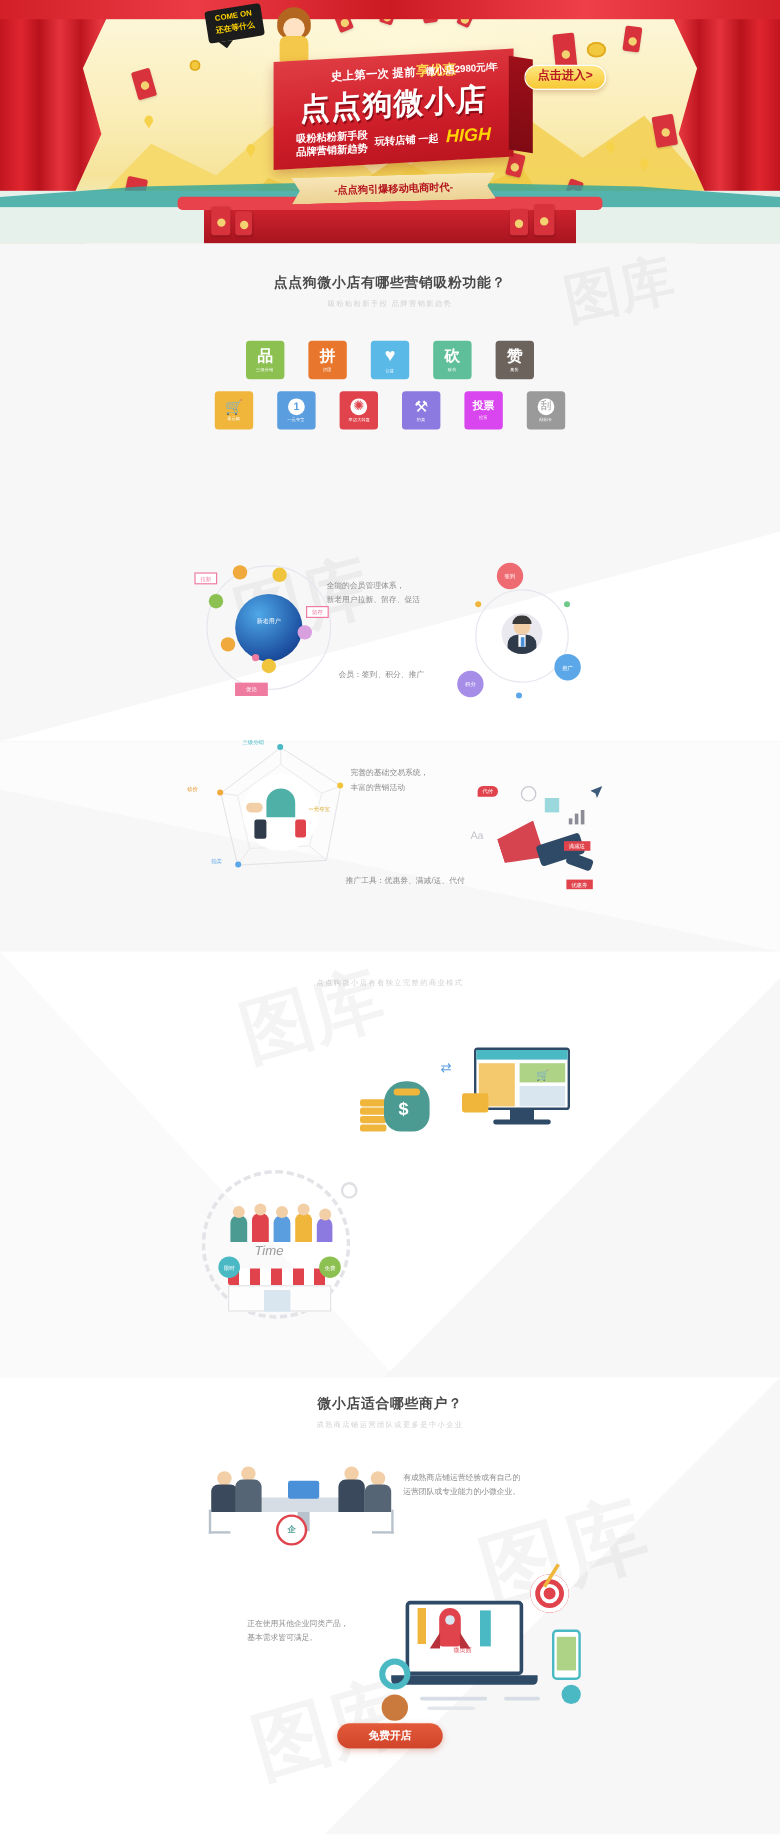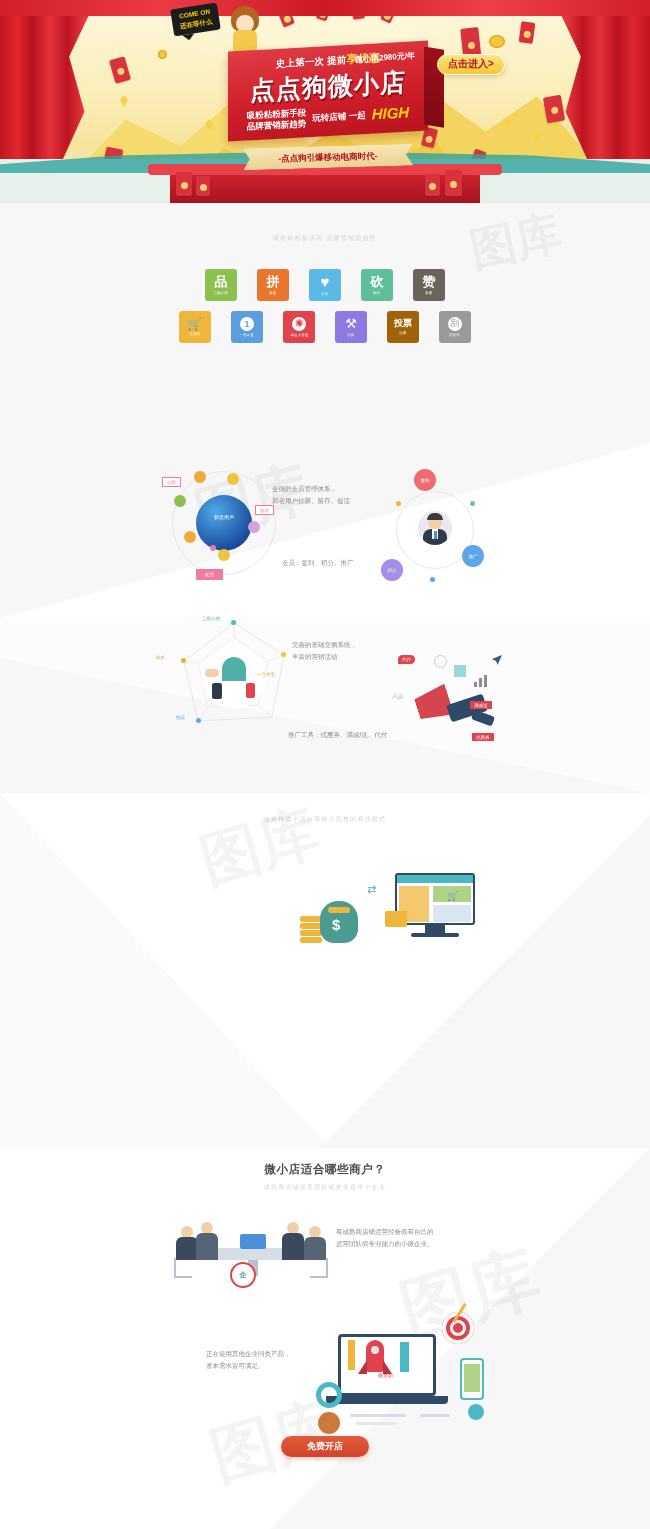--- a/index.html
+++ b/index.html
@@ -218,20 +218,21 @@
       </div>
     </div>
     <div class="price-tag">微小店2980元/年</div>
     <div class="enter-btn">点击进入&gt;</div>
     <div class="ribbon">-点点狗引爆移动电商时代-</div>
   </div>
 
   <div class="band-gray" style="position:relative;height:200px;padding-top:25px;">
     <div class="wm" style="left:470px;top:8px;font-size:46px;transform:rotate(-12deg);">图库</div>
     <div class="sec-head">
+      <div class="sec-title">点点狗微小店有哪些营销吸粉功能？</div>
       <div class="sec-sub">吸粉粘粉新手段 品牌营销新趋势</div>
     </div>
 
     <div class="icons">
       <div class="icon-row r1">
         <div class="tile" style="background:#8cc152">
           <div class="glyph">品</div>
           <div class="cap">三级分销</div>
         </div>
         <div class="tile" style="background:#e8762c">
@@ -266,21 +267,21 @@
         <div class="tile" style="background:#e0434b">
           <div class="circ">
               <span style="color:#e0434b;font-size:11px">✺</span>
             </div>
           <div class="cap">幸运大转盘</div>
         </div>
         <div class="tile" style="background:#8c7ae0">
           <div class="glyph" style="font-size:13px">⚒</div>
           <div class="cap">拍卖</div>
         </div>
-        <div class="tile" style="background:#a16207">
+        <div class="tile" style="background:#d946ef">
           <div class="glyph" style="font-size:9px">投票</div>
           <div class="cap">投票</div>
         </div>
         <div class="tile" style="background:#9a9a9a">
           <div class="circ">
               <span style="color:#9a9a9a;font-size:9px">刮</span>
             </div>
           <div class="cap">刮刮卡</div>
         </div>
       </div>
@@ -432,20 +433,43 @@
       <div style="position:absolute;left:14px;top:13px;width:30px;height:36px;background:#f0b63c;opacity:.75"></div>
       <div style="position:absolute;left:48px;top:13px;width:38px;height:16px;background:#8cc152;opacity:.7"></div>
       <div style="position:absolute;left:48px;top:32px;width:38px;height:17px;background:#d9e6f0;"></div>
       <div style="position:absolute;left:40px;top:52px;width:20px;height:9px;background:#2f4a66;"></div>
       <div style="position:absolute;left:26px;top:60px;width:48px;height:4px;background:#2f4a66;border-radius:2px;"></div>
       <div style="position:absolute;left:0;top:38px;width:22px;height:16px;background:#f0b63c;border-radius:2px;"></div>
       <div style="position:absolute;left:62px;top:18px;color:#e0434b;font-size:9px;">🛒</div>
       <div style="position:absolute;left:-18px;top:10px;color:#5b9ee0;font-size:11px;">⇄</div>
     </div>
 
+    <div style="position:absolute;left:160px;top:178px;width:150px;height:130px;">
+      <div style="position:absolute;left:8px;top:4px;width:124px;height:124px;border-radius:50%;border:3px dashed #e4e4e8;"></div>
+      <div style="position:absolute;left:124px;top:14px;width:14px;height:14px;border-radius:50%;border:2px solid #e0e0e4;background:#fff;"></div>
+      <div style="position:absolute;left:52px;top:66px;font-size:11px;color:#9a9a9a;font-style:italic;">Time</div>
+      <div style="position:absolute;left:30px;top:32px;width:90px;height:34px;">
+        <div style="position:absolute;left:2px;top:10px;width:14px;height:22px;background:#4b9b93;border-radius:6px 6px 0 0;"></div>
+        <div style="position:absolute;left:4px;top:2px;width:10px;height:10px;border-radius:50%;background:#f3cfa8;"></div>
+        <div style="position:absolute;left:20px;top:8px;width:14px;height:24px;background:#e0434b;border-radius:6px 6px 0 0;"></div>
+        <div style="position:absolute;left:22px;top:0;width:10px;height:10px;border-radius:50%;background:#f3cfa8;"></div>
+        <div style="position:absolute;left:38px;top:10px;width:14px;height:22px;background:#5b9ee0;border-radius:6px 6px 0 0;"></div>
+        <div style="position:absolute;left:40px;top:2px;width:10px;height:10px;border-radius:50%;background:#f3cfa8;"></div>
+        <div style="position:absolute;left:56px;top:8px;width:14px;height:24px;background:#f0b63c;border-radius:6px 6px 0 0;"></div>
+        <div style="position:absolute;left:58px;top:0;width:10px;height:10px;border-radius:50%;background:#f3cfa8;"></div>
+        <div style="position:absolute;left:74px;top:12px;width:13px;height:20px;background:#8c7ae0;border-radius:6px 6px 0 0;"></div>
+        <div style="position:absolute;left:76px;top:4px;width:10px;height:10px;border-radius:50%;background:#f3cfa8;"></div>
+      </div>
+      <div style="position:absolute;left:30px;top:86px;width:86px;height:14px;
+           background: repeating-linear-gradient(90deg,#e0434b 0 9px,#ffffff 9px 18px); border-radius:2px;"></div>
+      <div style="position:absolute;left:30px;top:100px;width:86px;height:22px;background:#fdfdfd;border:1px solid #e4e4e8;"></div>
+      <div style="position:absolute;left:60px;top:104px;width:22px;height:18px;background:#d9e6f0;"></div>
+      <div style="position:absolute;left:22px;top:76px;width:18px;height:18px;border-radius:50%;background:#4ab9c4;color:#fff;font-size:4.5px;display:flex;align-items:center;justify-content:center;">限时</div>
+      <div style="position:absolute;left:106px;top:76px;width:18px;height:18px;border-radius:50%;background:#8cc152;color:#fff;font-size:4.5px;display:flex;align-items:center;justify-content:center;">免费</div>
+    </div>
 
   </div>
 
   <div class="band-white" style="position:relative;height:381px;padding-top:14px;background:#ffffff;">
     <div class="wedge" style="left:0;top:0;width:650px;height:381px;background:#f6f6f6;clip-path:polygon(650px 0, 650px 381px, 270px 381px);opacity:.85"></div>
 
     <div class="sec-head" style="position:relative;">
       <div class="sec-title">微小店适合哪些商户？</div>
       <div class="sec-sub">成熟商店铺运营团队或更多是中小企业</div>
     </div>

